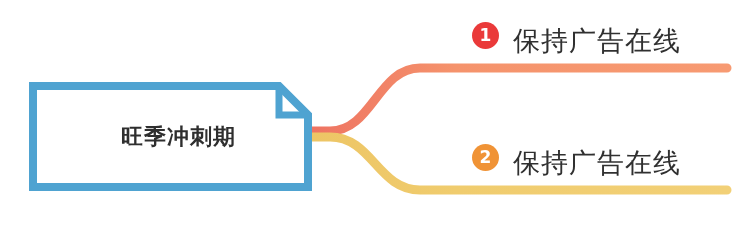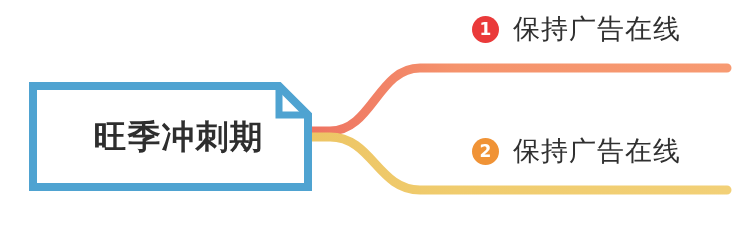--- a/index.html
+++ b/index.html
@@ -44,21 +44,21 @@
   }
   .center-node-label {
     position: absolute;
     left: 0;
     top: 0;
     width: 283px;
     height: 109px;
     display: flex;
     align-items: center;
     justify-content: center;
-    font-size: 33px;
+    font-size: 22px;
     font-weight: bold;
     color: #2e2e2e;
     letter-spacing: 1px;
     line-height: 1;
     padding-left: 16px;
     box-sizing: border-box;
     white-space: nowrap;
   }
 
   
@@ -88,20 +88,21 @@
   .badge-1 { background: #ea3a3a; }
   .badge-2 { background: #f09336; }
 
   .branch-label {
     margin-left: 14px;
     font-size: 27px;
     font-weight: normal;
     color: #303030;
     letter-spacing: 1px;
     line-height: 1;
+    margin-top: 12px;
   }
 </style>
 </head>
 <body>
 
 <div id="canvas">
 
   <svg id="connectors" viewBox="0 0 755 246" width="755" height="246" xmlns="http://www.w3.org/2000/svg">
     <defs>
       <linearGradient id="gradTop" x1="0" y1="0" x2="1" y2="0">

